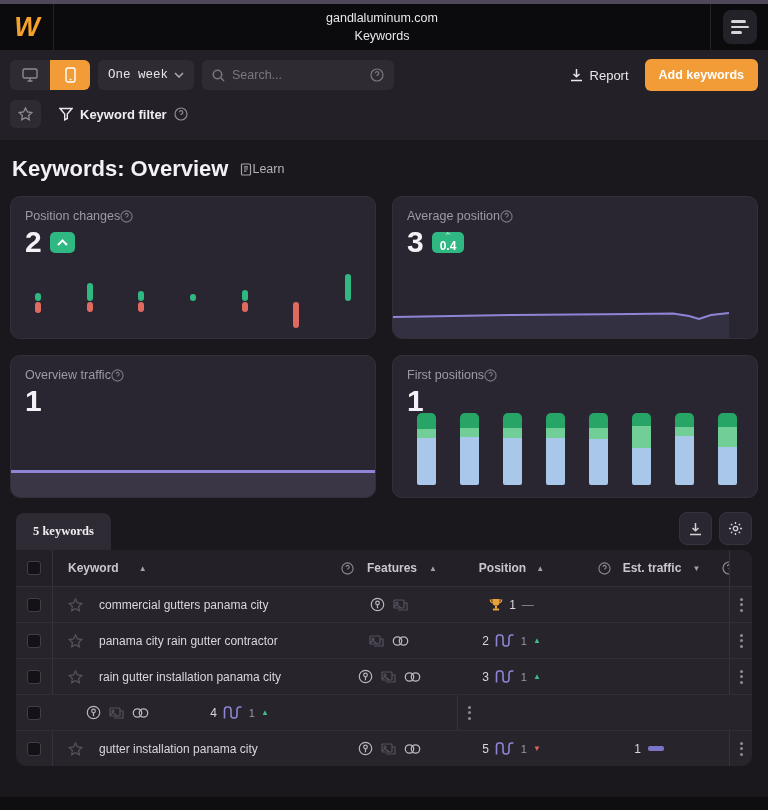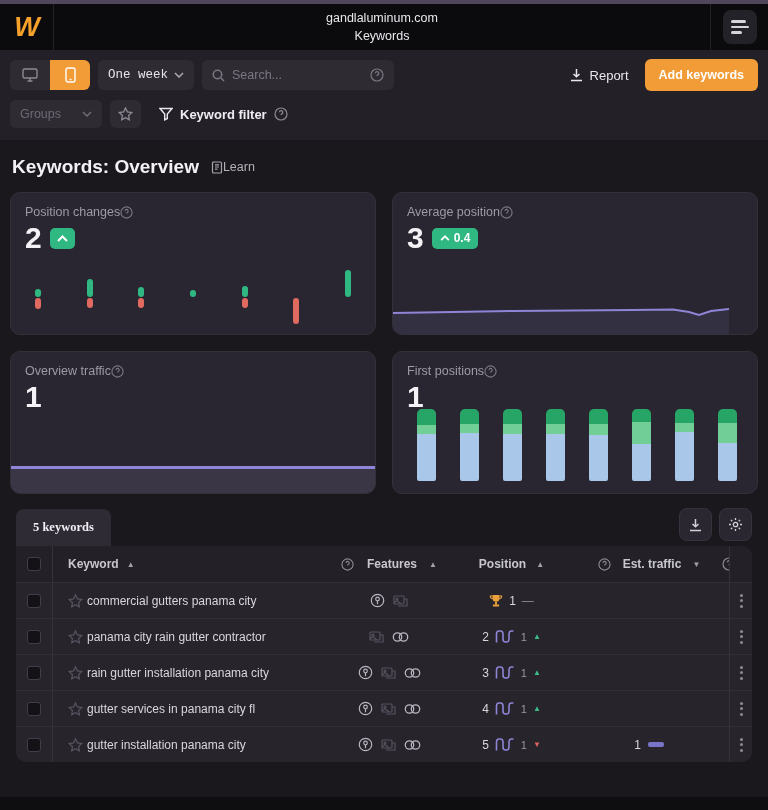--- a/index.html
+++ b/index.html
@@ -35,28 +35,28 @@
   .search-ph { flex:1; color:#7b7884; font-size:12.5px; }
   .spacer { flex:1; }
   .report-btn { display:flex; align-items:center; gap:7px; font-size:13px; color:#e9e7ec; padding:4px 8px; cursor:pointer; }
   .add-kw-btn { background:#f29c38; color:#fff; font-size:12.5px; font-weight:bold; border:none; border-radius:6px; padding:9px 14px; cursor:pointer; }
   .star-btn { width:31px; height:28px; display:flex; align-items:center; justify-content:center; }
   .kw-filter { display:flex; align-items:center; gap:7px; margin-left:10px; cursor:pointer; }
   .kw-filter-label { font-size:13px; font-weight:bold; color:#efedf1; }
   
   .main { flex:1; padding:14px 10px 0; }
   .heading-row { display:flex; align-items:center; gap:12px; margin:2px 2px 14px; }
-  .page-title { font-size:19px; font-weight:bold; color:#f3f1f5; }
+  .page-title { font-size:22px; font-weight:bold; color:#f3f1f5; }
   .learn { display:flex; align-items:center; color:#b3b0ba; font-size:12.5px; cursor:pointer; }
   .cards-grid { display:grid; grid-template-columns:1fr 1fr; gap:16px; }
   .card { background:#292631; border:1px solid #343039; border-radius:10px; height:143px; padding:12px 14px; position:relative; overflow:hidden; }
   .card-title-row { display:flex; align-items:center; color:#9d9aa5; font-size:12.5px; }
   .card-value-row { display:flex; align-items:center; gap:8px; margin-top:2px; }
   .card-value { font-size:30px; font-weight:bold; color:#f4f2f6; }
-  .badge { background:#2fb882; border-radius:5px; display:flex; align-items:center; justify-content:center; gap:4px; color:#fff; }
+  .badge { background:#2fb882; border-radius:5px; display:flex; align-items:center; justify-content:center; gap:4px; color:#fff;flex-direction:column; }
   .badge.sm { width:25px; height:21px; }
   .badge.val { height:21px; padding:0 8px; font-size:12px; font-weight:bold; }
   
   .pc-chart { position:absolute; left:24px; right:24px; top:78px; height:52px; display:flex; justify-content:space-between; }
   .pc-group { position:relative; width:6px; height:100%; }
   .pc-up,.pc-down { position:absolute; left:0; width:6px; border-radius:3px; }
   .pc-up { background:#2fb882; bottom:26px; }
   .pc-down { background:#e06a60; top:27px; }
   .line-chart { position:absolute; left:0; right:0; bottom:0; height:46px; }
   .et-band { position:absolute; left:0; right:0; bottom:0; height:24px; background:#3a3645; }
@@ -70,21 +70,21 @@
   .tab { padding:11px 15px; font-size:12.5px; color:#b4b1ba; display:flex; align-items:center; gap:6px; cursor:pointer; }
   .tab.active { background:#2e2b34; border-radius:8px 8px 0 0; color:#f1eff3; font-weight:bold; padding:11px 17px; }
   .tab-icons { margin-left:auto; display:flex; gap:7px; padding-bottom:5px; }
   .icon-btn { width:33px; height:33px; background:#2a2731; border:1px solid #363240; border-radius:8px; display:flex; align-items:center; justify-content:center; cursor:pointer; }
   .kw-table { background:#27242c; border-radius:0 10px 10px 10px; overflow:hidden; }
   .t-row { display:flex; align-items:stretch; height:36px; }
   .t-head { background:#232028; font-size:12px; font-weight:bold; color:#c9c7ce; }
   .t-body .t-row { border-top:1px solid #322e39; }
   .c { display:flex; align-items:center; }
   .c-check { width:36px; justify-content:center; flex:none; }
-  .c-kw { width:272px; flex:none; border-left:1px solid #36323d; padding-left:15px; gap:4px; overflow:hidden; }
+  .c-kw { width:272px; flex:none; border-left:1px solid #36323d; padding-left:15px; gap:16px; overflow:hidden; }
   .c-feat { width:130px; flex:none; justify-content:center; gap:8px; }
   .c-pos { width:115px; flex:none; justify-content:center; gap:6px; }
   .c-traf { width:160px; flex:none; justify-content:center; gap:7px; position:relative; overflow:hidden; }
   .c-last { width:23px; flex:none; border-left:1px solid #36323d; justify-content:center; }
   .checkbox { width:14px; height:14px; background:#141217; border:1.5px solid #413e49; border-radius:3px; cursor:pointer; }
   .sort { font-size:8px; color:#a29fab; margin-left:4px; }
   .kw-text { font-size:12px; color:#d9d7dd; white-space:nowrap; }
   .pos-num { font-size:12px; color:#d9d7dd; }
   .chg-num { font-size:11px; color:#9b98a3; }
   .tri-up { font-size:8px; color:#3dbb87; }
@@ -157,26 +157,20 @@
     <div class="spacer"></div>
     <div class="report-btn">
       <svg width="13" height="14" viewBox="0 0 13 14" fill="none" stroke="#e9e7ec" stroke-width="1.5">
           <path d="M6.5 1v7.5M3.5 6l3 2.8 3-2.8M1 12.5h11"></path>
         </svg>
       <span>Report</span>
     </div>
     <button class="add-kw-btn">Add keywords</button>
   </div>
   <div class="tb-row">
-    <div class="ctl select groups">
-      <span>Groups</span>
-      <svg width="10" height="6" viewBox="0 0 10 6" fill="none" stroke="#6d6a76" stroke-width="1.6">
-          <path d="M1 1l4 4 4-4"></path>
-        </svg>
-    </div>
     <div class="ctl star-btn">
       <svg width="15" height="14" viewBox="0 0 15 14" fill="none" stroke="#8d8a94" stroke-width="1.3">
           <path d="M7.5 1l1.9 3.9 4.3.6-3.1 3 .7 4.2-3.8-2-3.8 2 .7-4.2-3.1-3 4.3-.6z"></path>
         </svg>
     </div>
     <div class="kw-filter">
       <svg width="14" height="14" viewBox="0 0 14 14" fill="none" stroke="#e9e7ec" stroke-width="1.4">
           <path d="M1 1.5h12L8.3 7v4.5l-2.6 1.3V7z"></path>
         </svg>
       <span class="kw-filter-label">Keyword filter</span>
@@ -533,26 +527,20 @@
                 <i></i>
                 <i></i>
               </span>
     </div>
   </div>
 
   <div class="t-row">
     <div class="c c-check">
       <span class="checkbox"></span>
     </div>
-    <div class="c c-kw">
-      <svg width="15" height="14" viewBox="0 0 15 14" fill="none" stroke="#55525e" stroke-width="1.3">
-                <path d="M7.5 1l1.9 3.9 4.3.6-3.1 3 .7 4.2-3.8-2-3.8 2 .7-4.2-3.1-3 4.3-.6z"></path>
-              </svg>
-      <span class="kw-text">gutter services in panama city fl</span>
-    </div>
     <div class="c c-feat">
               <span class="feat-ic">
                 <svg width="15" height="15" viewBox="0 0 15 15" fill="none" stroke="#b9b6c0" stroke-width="1.2">
                   <circle cx="7.5" cy="7.5" r="6.2"></circle>
                   <circle cx="7.5" cy="6" r="1.8"></circle>
                   <path d="M7.5 8v3.2"></path>
                 </svg>
               </span>
               <span class="feat-ic dim">
                 <svg width="15" height="14" viewBox="0 0 15 14" fill="none" stroke="#b9b6c0" stroke-width="1.2">

